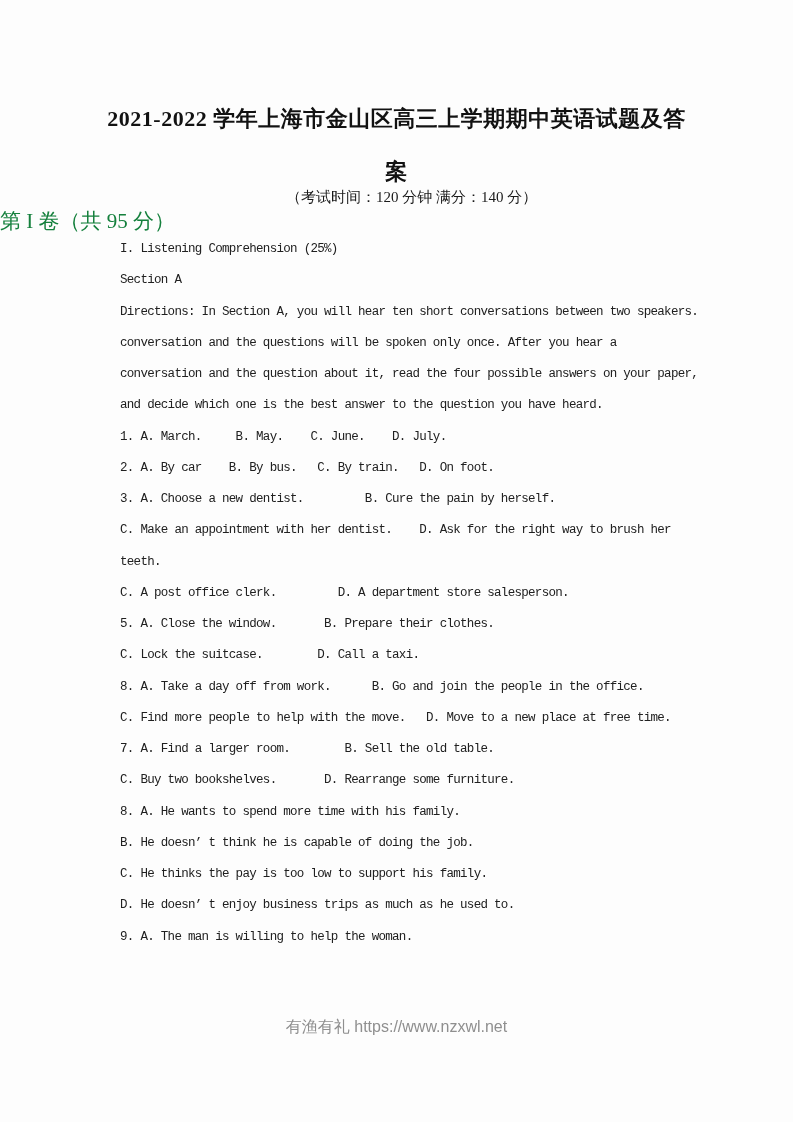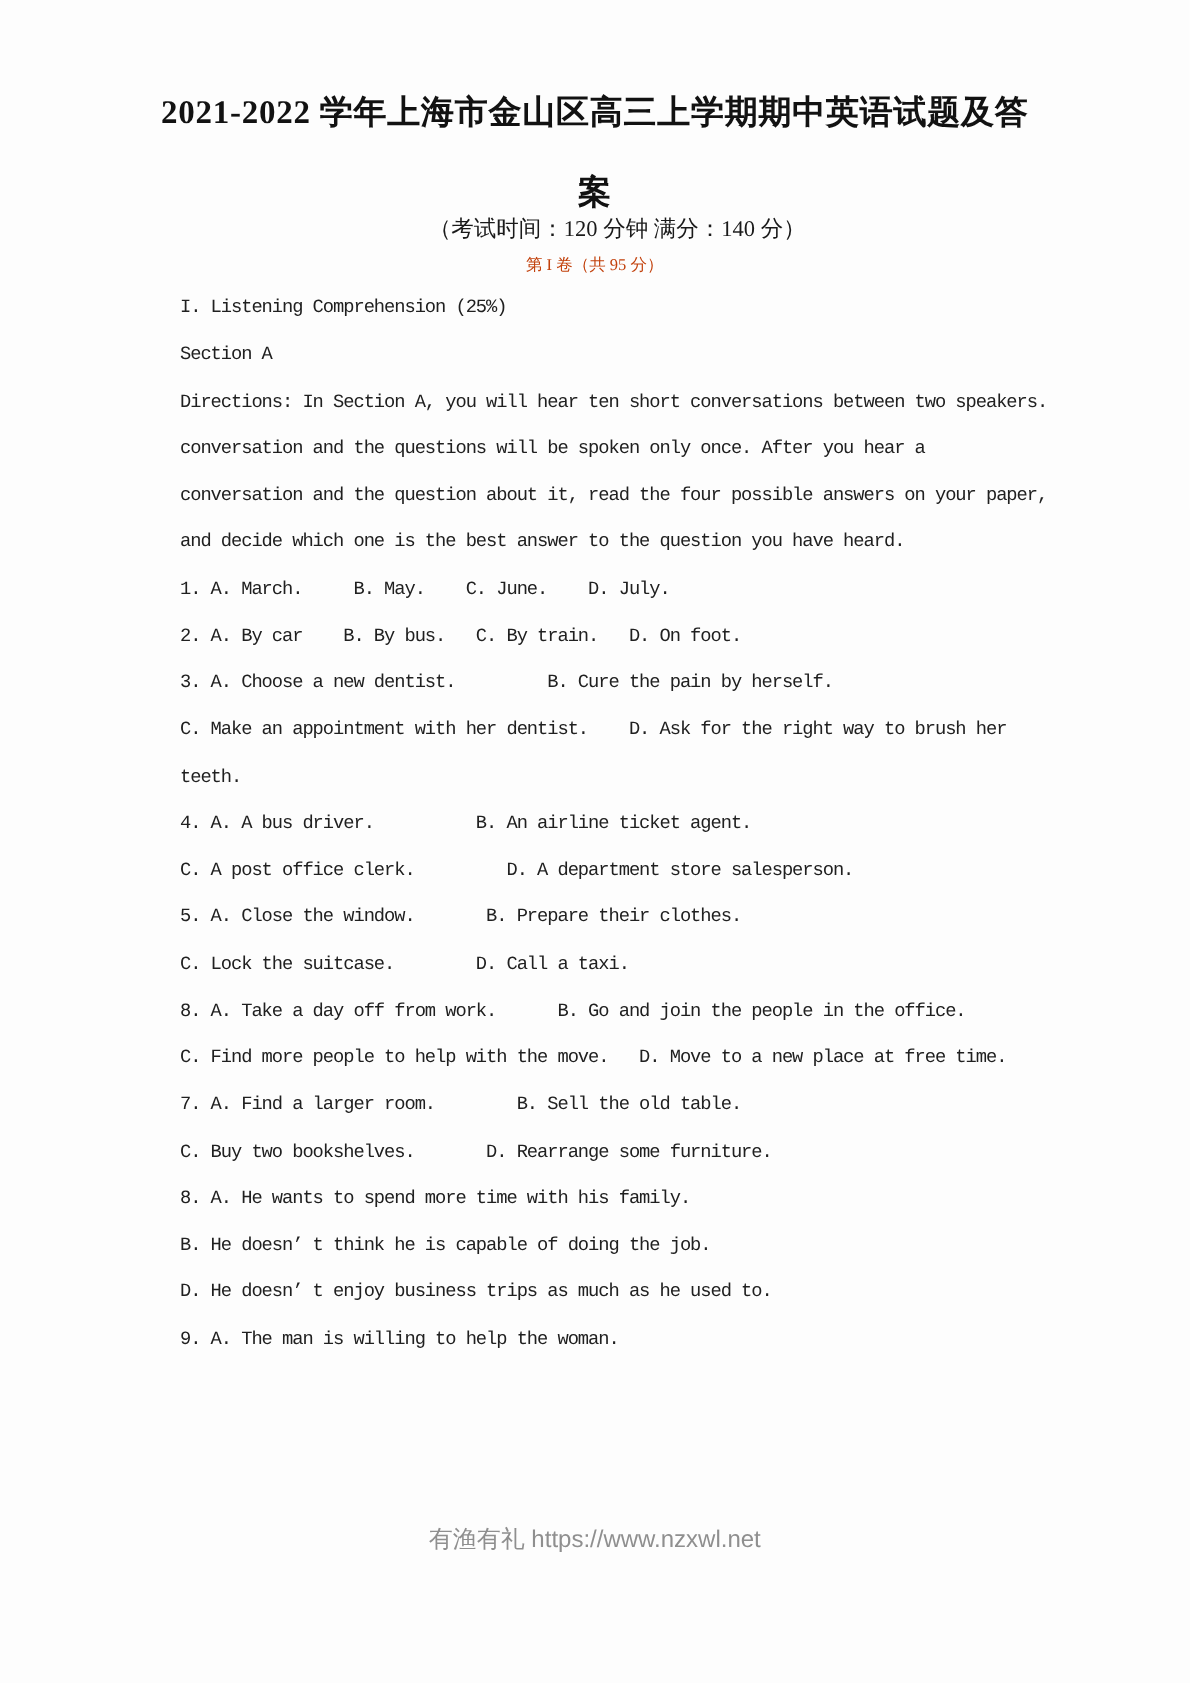--- a/index.html
+++ b/index.html
@@ -9,45 +9,44 @@
     font-family: "Liberation Serif", serif;
     color: #1c1c1c;
     overflow: hidden;
   }
   .page {
     position: relative;
     width: 793px; height: 1122px;
     background: #fdfdfd;
   }
   .title {
-    padding-top: 48px;
+    padding-top: 92px;
     margin: 0 56px;
     text-align: center;
     font-family: "Liberation Serif", "DejaVu Serif", serif;
     font-weight: bold;
     font-size: 22px;
     line-height: 53px;
     color: #121212;
     letter-spacing: 0.5px;
   }
   .subtitle {
     margin-top: -12px;
     text-align: center;
     font-family: "Liberation Serif", "DejaVu Serif", serif;
     font-size: 15px;
     line-height: 22px;
     color: #1a1a1a;
     padding-left: 30px;
   }
   .part-header {
-    text-align: center;
     font-family: "Liberation Serif", "DejaVu Serif", serif;
-    font-size: 11px;
+    font-size: 21px;
     line-height: 26px;
-    color: #c2410c;
+    color: #15803d;
   }
   .body-block {
     margin-left: 120px;
     margin-right: 84px;
   }
   .bline {
     font-family: "Liberation Mono", "DejaVu Sans Mono", monospace;
     font-size: 12.5px;
     letter-spacing: -0.7px;
     line-height: 31.25px;
@@ -87,30 +86,30 @@
         <div class="bline">conversation and the questions will be spoken only once. After you hear a</div>
         <div class="bline">conversation and the question about it, read the four possible answers on your paper,</div>
         <div class="bline">and decide which one is the best answer to the question you have heard.</div>
       </div>
     <div>
         <div class="bline">1. A. March.     B. May.    C. June.    D. July.</div>
         <div class="bline">2. A. By car    B. By bus.   C. By train.   D. On foot.</div>
         <div class="bline">3. A. Choose a new dentist.         B. Cure the pain by herself.</div>
         <div class="bline">C. Make an appointment with her dentist.    D. Ask for the right way to brush her</div>
         <div class="bline">teeth.</div>
-        <div class="bline">4. A. A bus driver.          B. An airline ticket agent.</div>
         <div class="bline">C. A post office clerk.         D. A department store salesperson.</div>
         <div class="bline">5. A. Close the window.       B. Prepare their clothes.</div>
         <div class="bline">C. Lock the suitcase.        D. Call a taxi.</div>
         <div class="bline">8. A. Take a day off from work.      B. Go and join the people in the office.</div>
         <div class="bline">C. Find more people to help with the move.   D. Move to a new place at free time.</div>
         <div class="bline">7. A. Find a larger room.        B. Sell the old table.</div>
         <div class="bline">C. Buy two bookshelves.       D. Rearrange some furniture.</div>
         <div class="bline">8. A. He wants to spend more time with his family.</div>
         <div class="bline">B. He doesn’ t think he is capable of doing the job.</div>
+        <div class="bline">C. He thinks the pay is too low to support his family.</div>
         <div class="bline">D. He doesn’ t enjoy business trips as much as he used to.</div>
         <div class="bline">9. A. The man is willing to help the woman.</div>
       </div>
   </div>
 
   <div class="footer">
     <span>有渔有礼 https://www.nzxwl.net</span>
   </div>
 
 </div>

